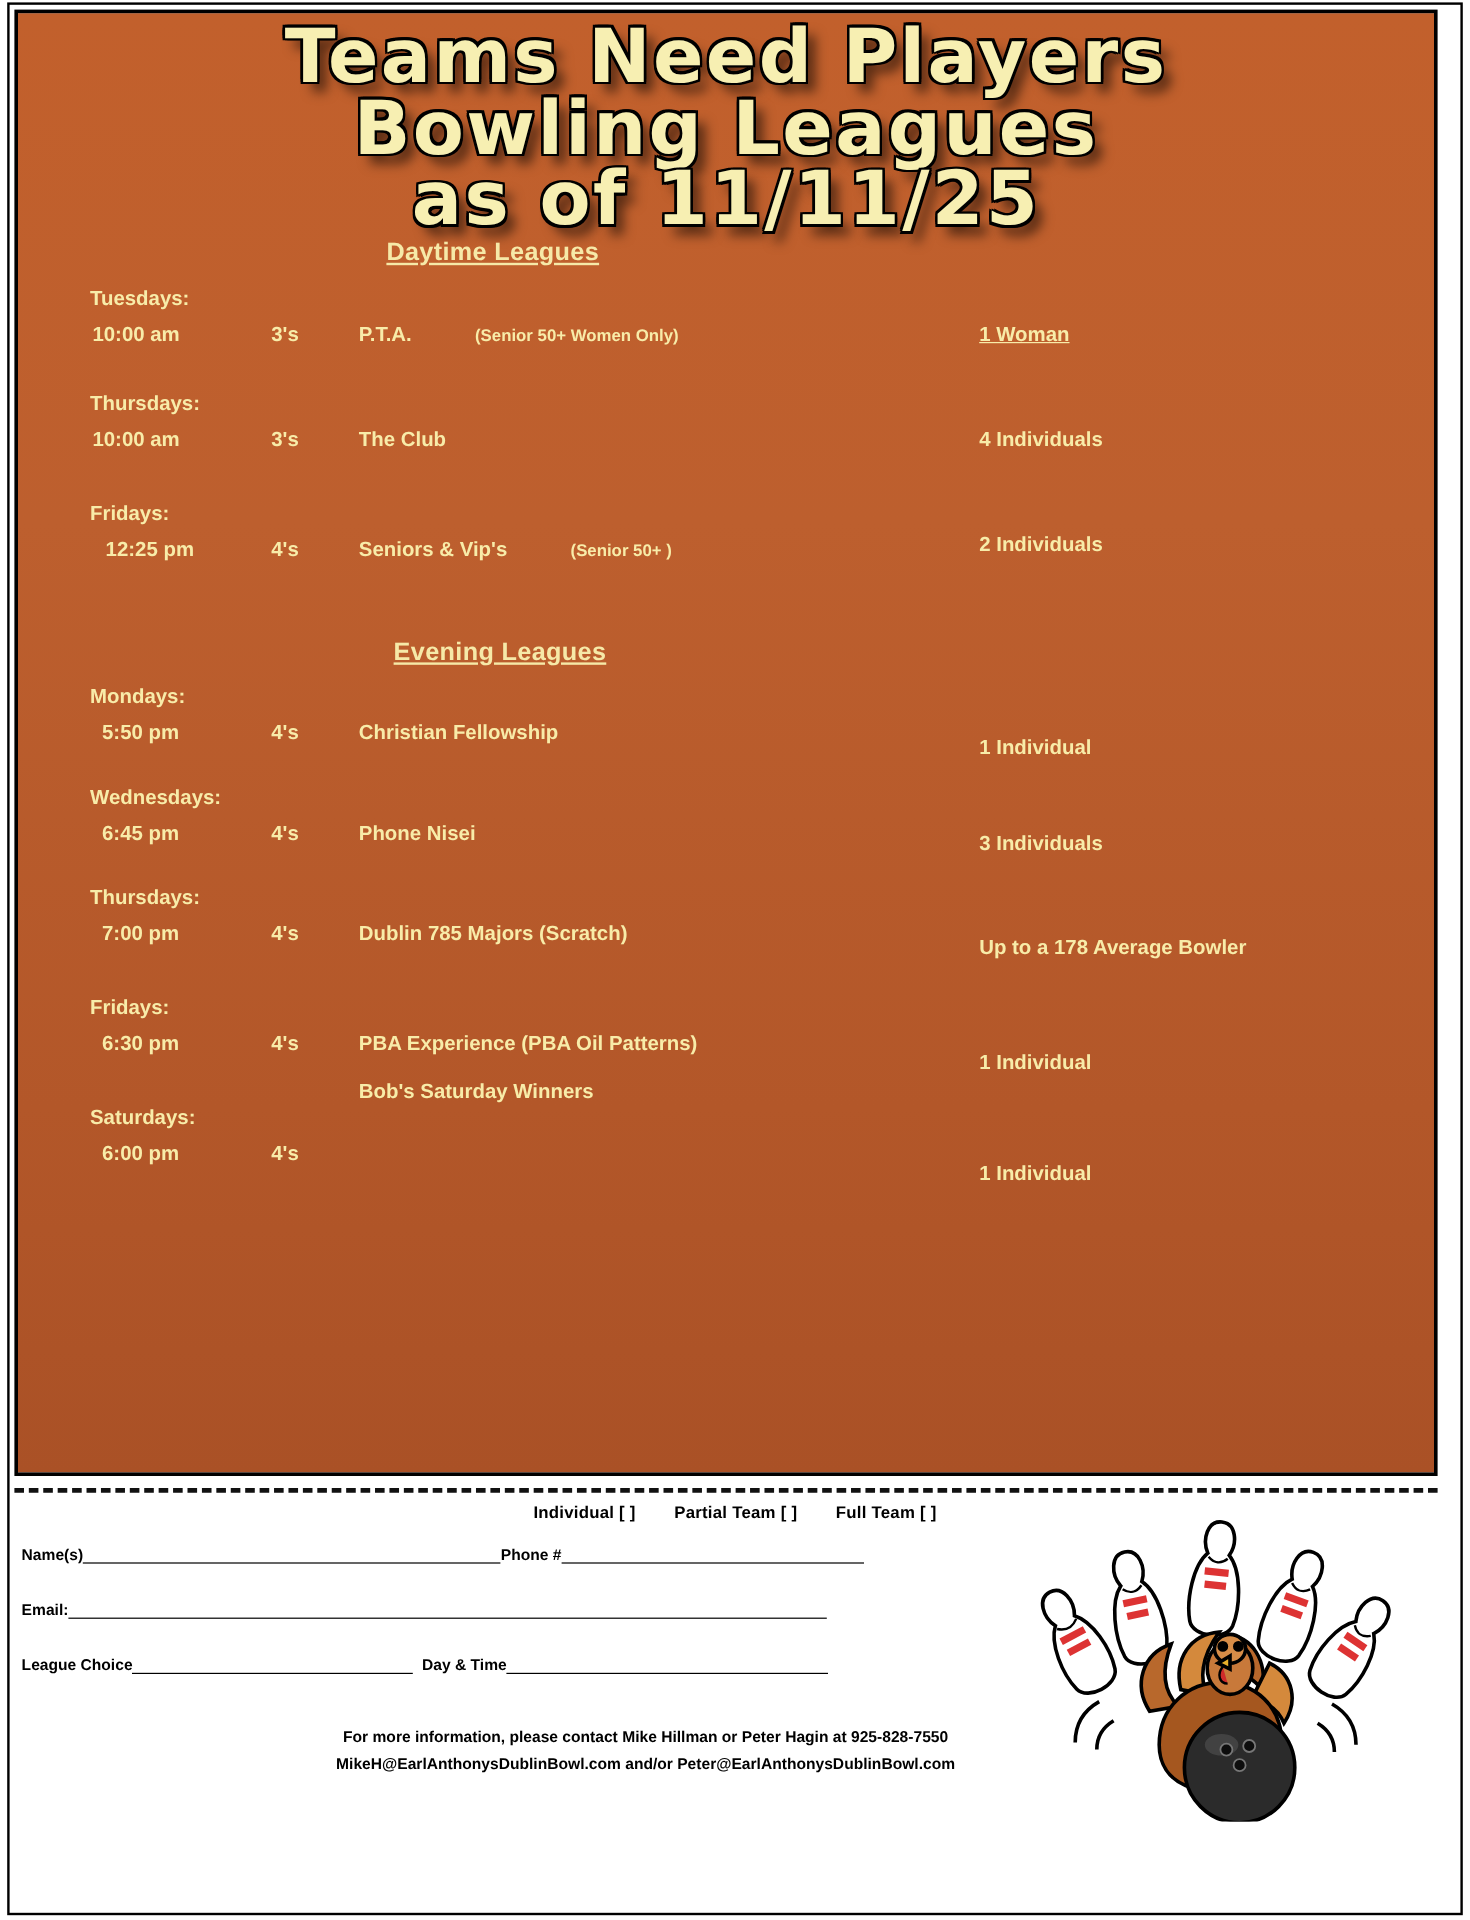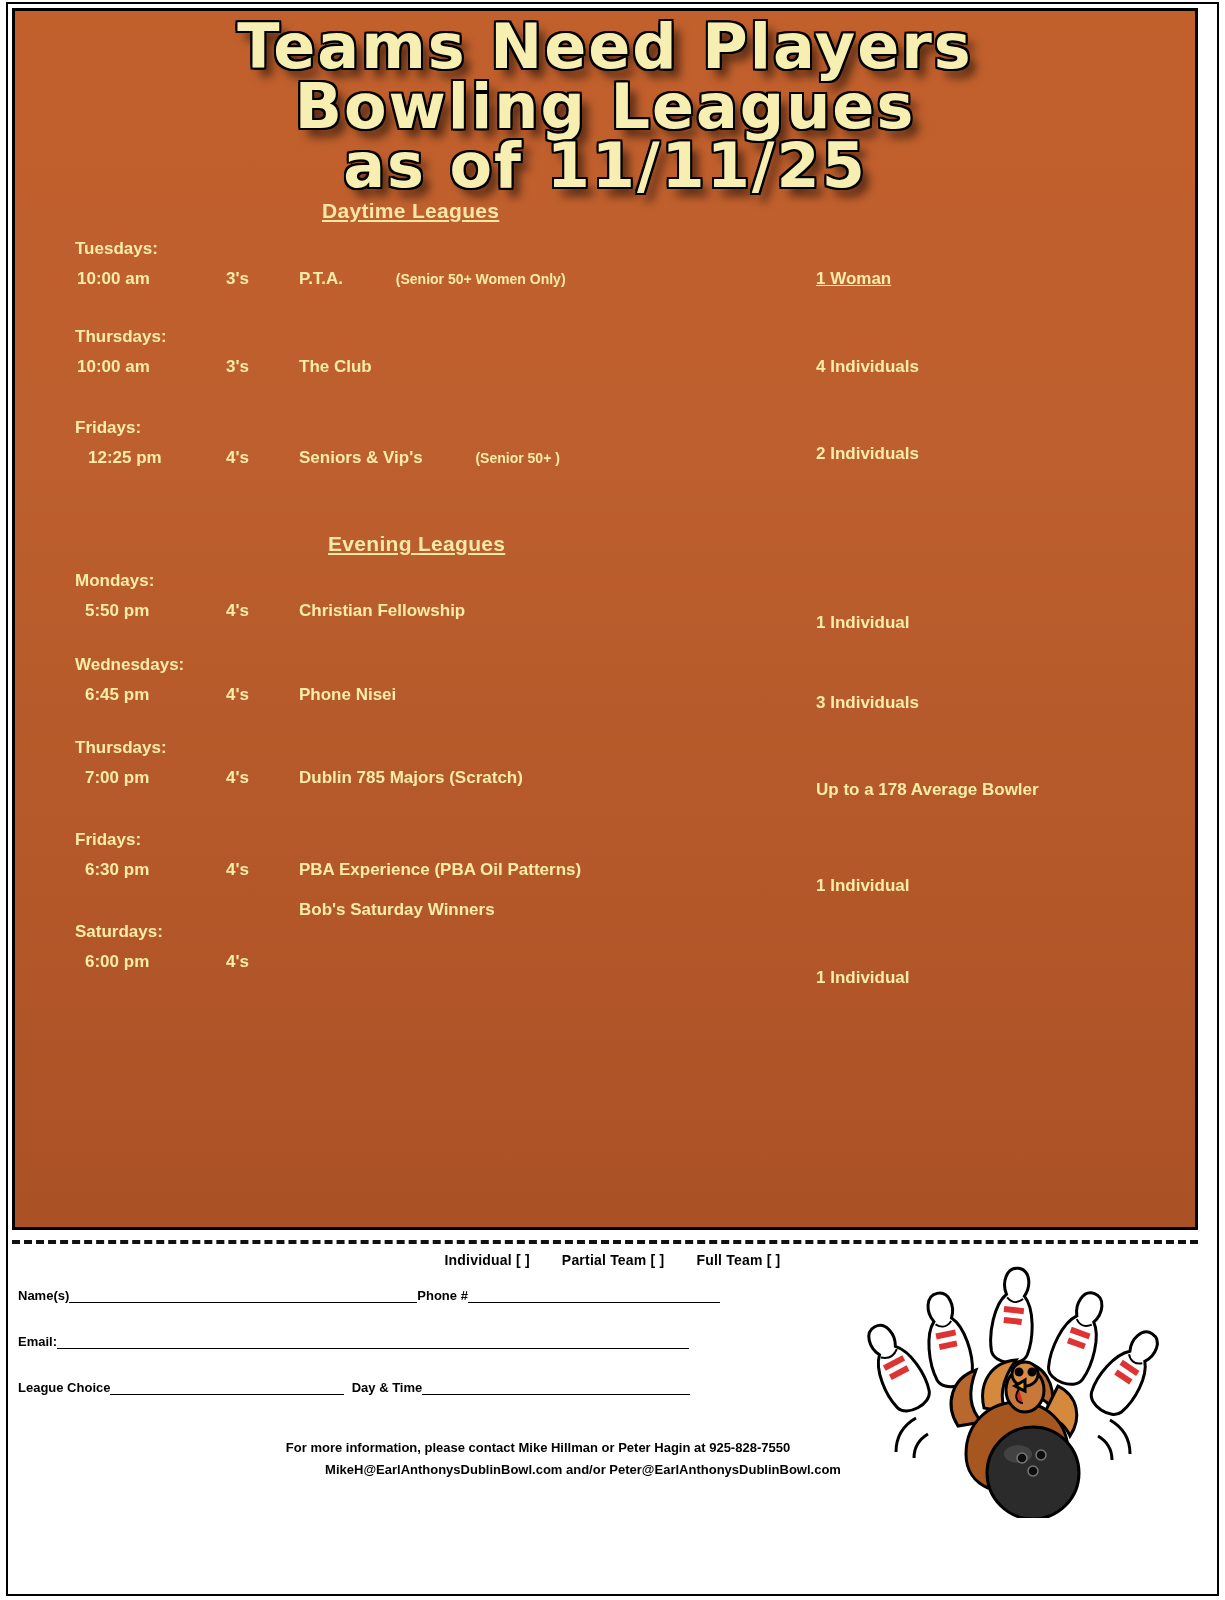--- a/index.html
+++ b/index.html
@@ -120,21 +120,21 @@
   }
   .contact {
     position: absolute;
     left: 0;
     width: 1076px;
     text-align: center;
     font-size: 13px;
     font-weight: bold;
   }
   .contact.l1 { top: 192px; }
-  .contact.l2 { top: 214px; margin-left: 45px; }
+  .contact.l2 { top: 214px; }
   
   .art {
     position: absolute;
     left: 862px;
     top: 10px;
     width: 300px;
     height: 260px;
   }
   .outer-border {
     position: absolute;

